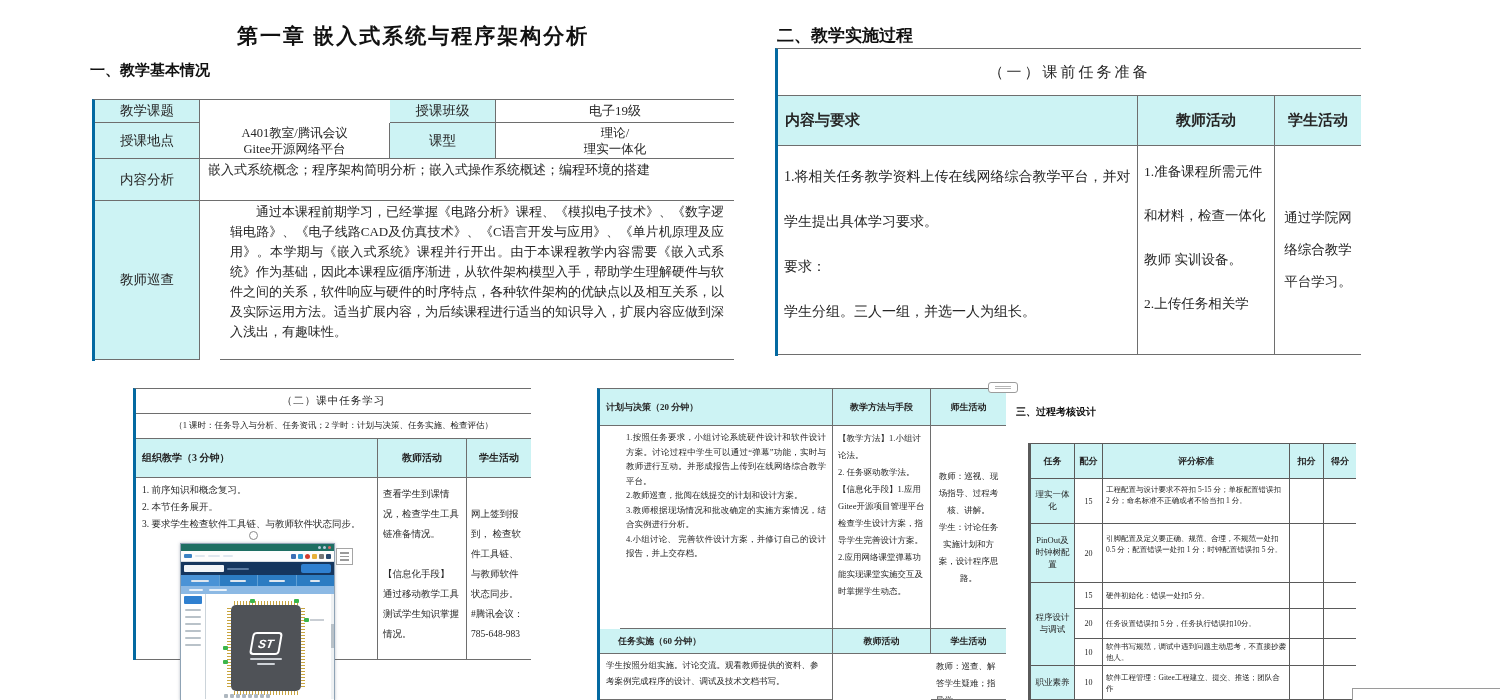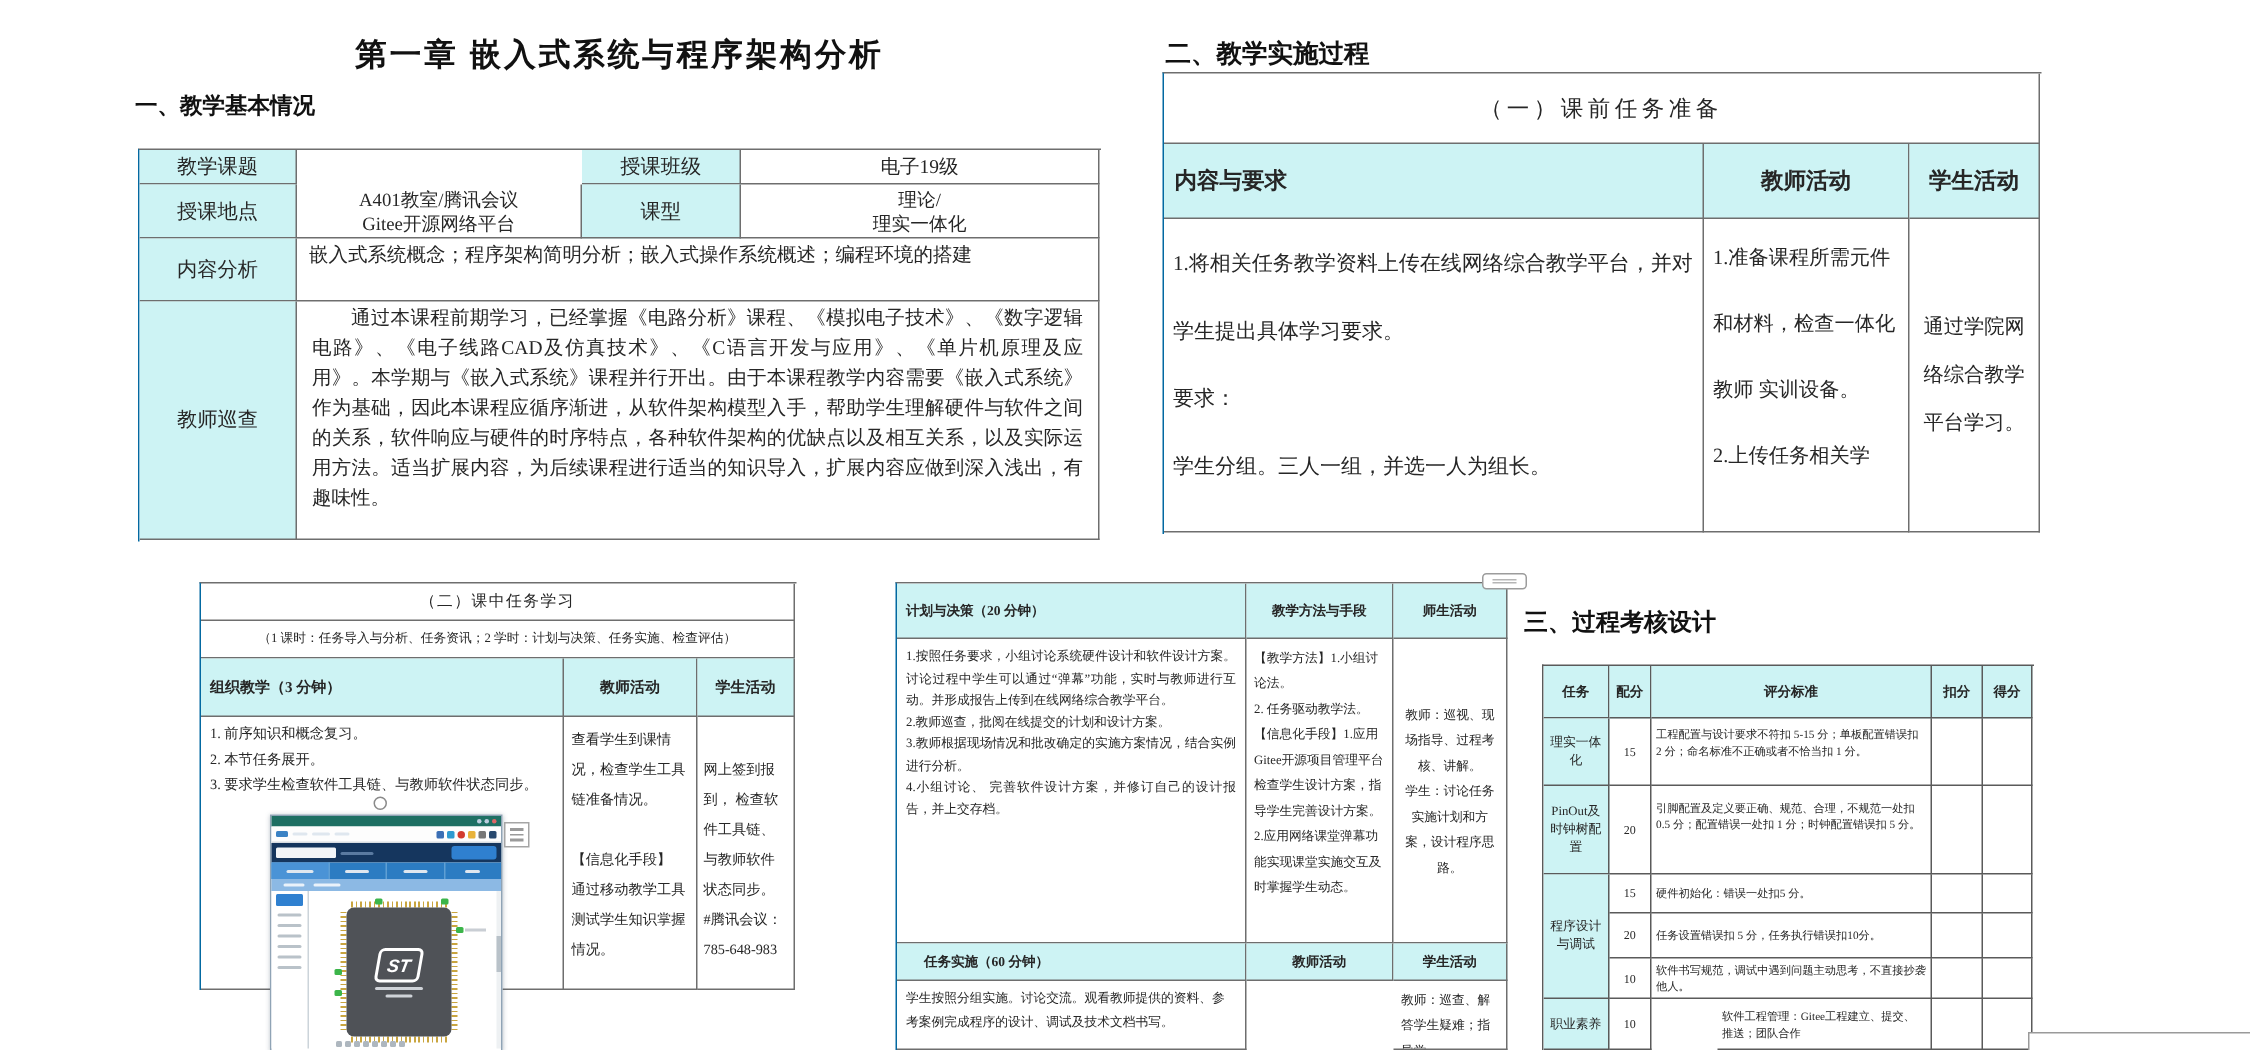--- a/index.html
+++ b/index.html
@@ -1,29 +1,29 @@
 <!DOCTYPE html>
 <html><head>
 <meta charset="utf-8">
 <style>
   html,body{margin:0;padding:0;background:#ffffff;}
   body{width:1500px;height:700px;overflow:hidden;
        font-family:"Liberation Serif","DejaVu Serif",serif;color:#262626;}
   .page{position:absolute;left:0;top:0;width:1500px;height:700px;background:#fff;
         filter:blur(0.3px);}
   .hd{position:absolute;font-weight:bold;color:#111;}
-  .tbl{position:absolute;display:grid;border-top:1px solid #6e6e6e;border-left:1px solid #0369a1;
+  .tbl{position:absolute;display:grid;border-top:1px solid #6e6e6e;border-left:3px solid #0369a1;
        background:#fff;box-sizing:border-box;overflow:hidden;}
   .cell{border-right:1px solid #6e6e6e;border-bottom:1px solid #6e6e6e;box-sizing:border-box;
         padding:2px 5px;overflow:hidden;white-space:pre-line;}
   .cyan{background:#cdf3f4;}
   .cc{display:flex;align-items:center;justify-content:center;text-align:center;}
   .vt{display:flex;align-items:center;}
   .bold{font-weight:bold;}
-  .just{text-align:justify;}
+  .just{text-align:justify;margin-left:20px;}
   
   #t1{left:92px;top:99px;width:642px;height:262px;
       grid-template-columns:105px 190px 106px 239px;
       grid-template-rows:23px 36px 42px 159px;font-size:13px;}
   #t1 .lbl{font-size:13.5px;}
   
   #t2{left:775px;top:48px;width:586px;height:308px;
       grid-template-columns:360px 137px 87px;
       grid-template-rows:47px 50px 209px;}
   
@@ -88,21 +88,21 @@
               border-top:1px solid #9a9a9a;border-left:1px solid #9a9a9a;}
 </style>
 </head>
 <body>
 
 <div class="page">
 
   <div class="hd" style="left:92px;top:22px;width:642px;text-align:center;font-size:21px;letter-spacing:2px;">第一章  嵌入式系统与程序架构分析</div>
   <div class="hd" style="left:90px;top:61px;font-size:15px;">一、教学基本情况</div>
   <div class="hd" style="left:777px;top:24px;font-size:17px;">二、教学实施过程</div>
-  <div class="hd" style="left:1016px;top:405px;font-size:16px;">三、过程考核设计</div>
+  <div class="hd" style="left:1016px;top:405px;font-size:10px;">三、过程考核设计</div>
 
   <div class="tbl" id="t1">
     <div class="cell cyan cc lbl" style="grid-area:1/1">教学课题</div>
     <div class="cell cyan cc lbl" style="grid-area:1/3">授课班级</div>
     <div class="cell cc" style="grid-area:1/4">电子19级</div>
 
     <div class="cell cyan cc lbl" style="grid-area:2/1">授课地点</div>
     <div class="cell cc" style="grid-area:2/2;font-size:12.5px;line-height:16px;">A401教室/腾讯会议
 Gitee开源网络平台</div>
     <div class="cell cyan cc lbl" style="grid-area:2/3">课型</div>
@@ -197,21 +197,21 @@
     <div class="cell" style="grid-area:5/4;"></div>
     <div class="cell" style="grid-area:5/5;"></div>
 
     <div class="cell cc" style="grid-area:6/2;font-size:8px;">10</div>
     <div class="cell vt" style="grid-area:6/3;font-size:7.5px;line-height:11px;">软件书写规范，调试中遇到问题主动思考，不直接抄袭他人。</div>
     <div class="cell" style="grid-area:6/4;"></div>
     <div class="cell" style="grid-area:6/5;"></div>
 
     <div class="cell cyan cc" style="grid-area:7/1;font-size:8.5px;text-align:center;">职业素养</div>
     <div class="cell cc" style="grid-area:7/2;font-size:8px;">10</div>
-    <div class="cell vt" style="grid-area:7/3;font-size:7.5px;line-height:11px;margin-left:44px;">软件工程管理：Gitee工程建立、提交、推送；团队合作</div>
+    <div class="cell vt" style="grid-area:7/3;font-size:7.5px;line-height:11px;">软件工程管理：Gitee工程建立、提交、推送；团队合作</div>
     <div class="cell" style="grid-area:7/4;"></div>
     <div class="cell" style="grid-area:7/5;"></div>
   </div>
 
   <div class="rot-handle"></div>
   <div id="appwin">
     <div class="titlebar">
       <span class="windot" style="background:#bcd;"></span>
       <span class="windot" style="background:#bcd;"></span>
       <span class="windot" style="background:#d66;"></span>

